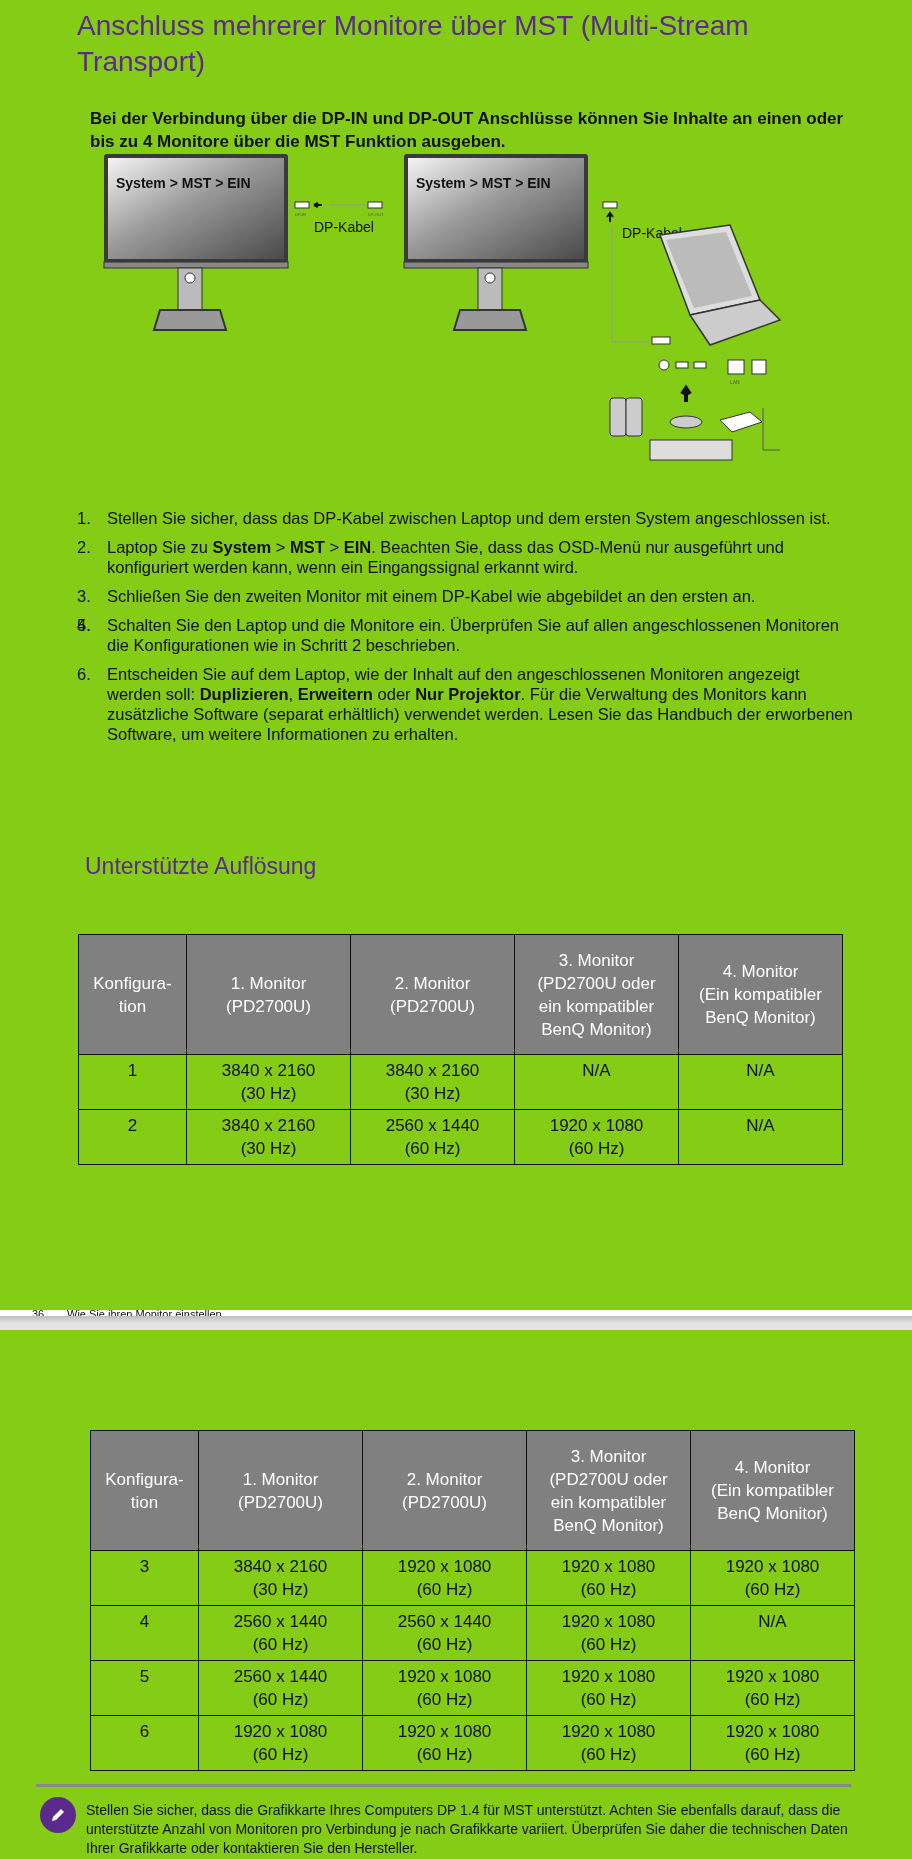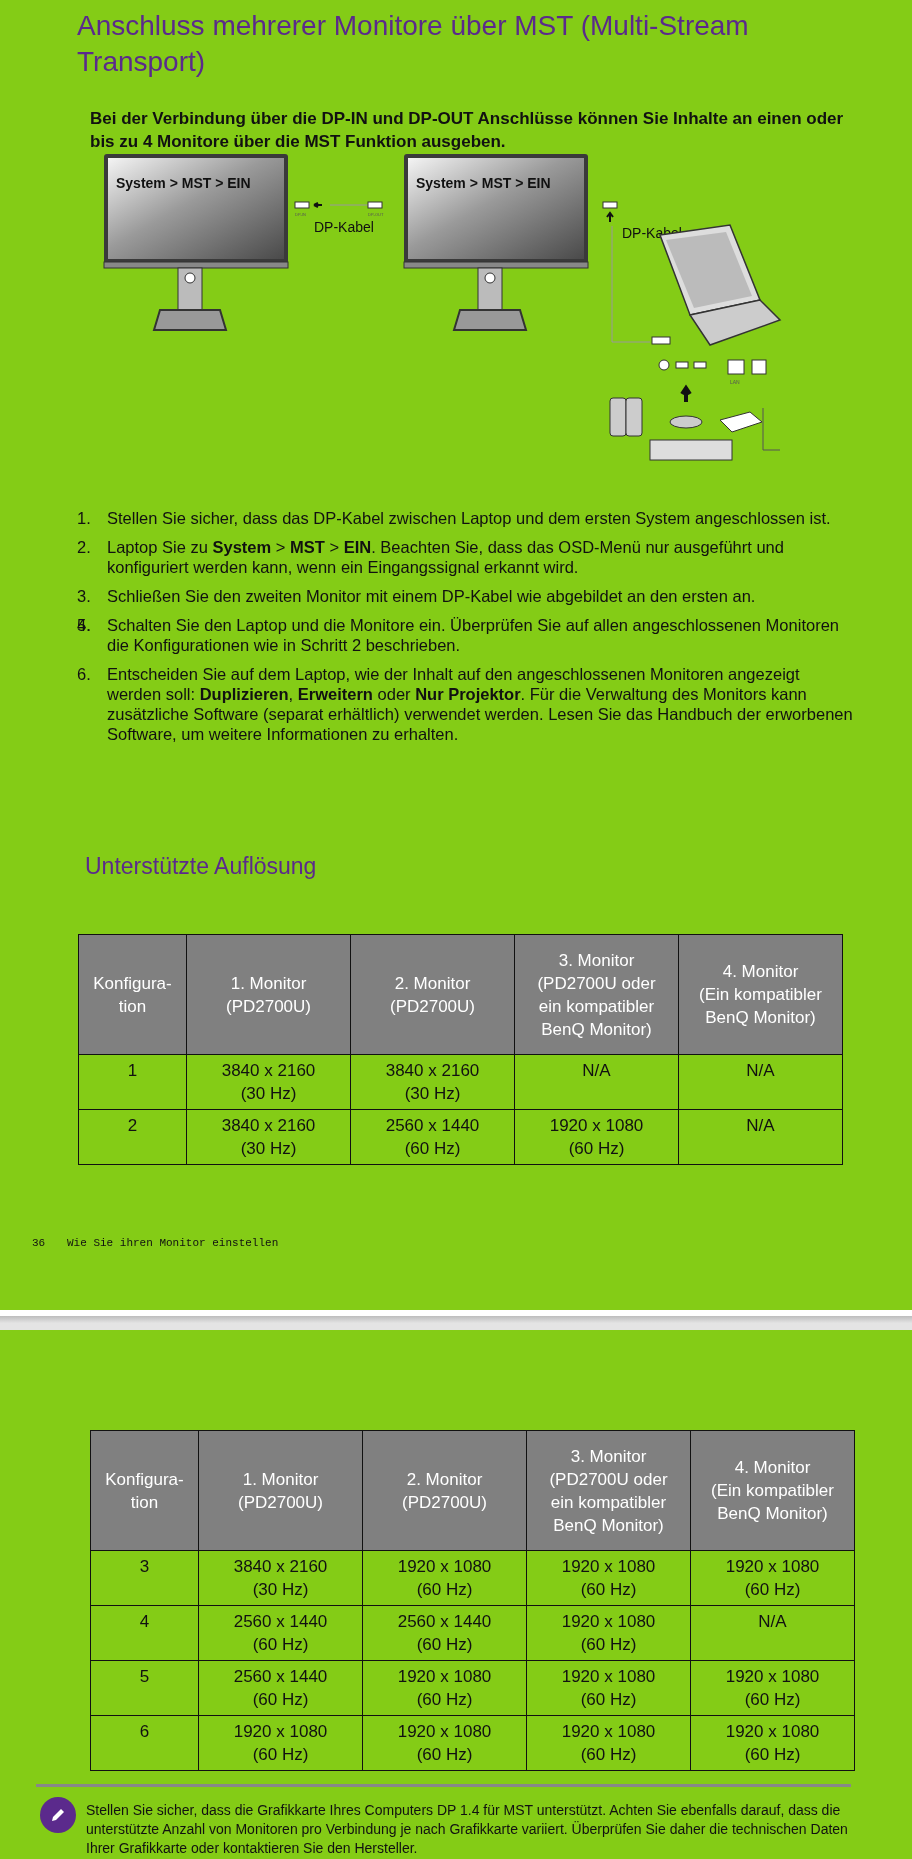--- a/index.html
+++ b/index.html
@@ -22,21 +22,21 @@
   h2 { position: absolute; left: 77px; top: 843px; margin: 8px; font-weight: normal; font-size: 23px; line-height: 30px; color: #5b2a8c; }
   .res-intro { position: absolute; left: 77px; top: 839px; width: 780px; margin: 0; font-size: 17px; line-height: 23px; }
 
   table.res { position: absolute; border-collapse: collapse; font-size: 17px; line-height: 23px; }
   table.res th { background: #808080; color: #fff; font-weight: normal; border: 1px solid #111; padding: 4px 4px; text-align: center; vertical-align: middle; }
   table.res td { border: 1px solid #111; padding: 4px 4px 4px; text-align: center; vertical-align: top; height: 51px; box-sizing: border-box; }
   table.res tr.head th { height: 111px; }
   .t1 { left: 78px; top: 934px; }
   .t2 { left: 90px; top: 1430px; }
 
-  .footer { position: absolute; left: 32px; top: 1237px; font-size: 11px; color: #111; font-family: Liberation Mono, monospace; }
+  .footer { position: absolute; left: 32px; top: 1308px; font-size: 11px; color: #111; }
   .footer .pg { display: inline-block; width: 35px; }
 
   .note { position: absolute; left: 36px; top: 1784px; width: 815px; border-top: 3px solid #888; border-bottom: 3px solid #888; padding: 14px 0 5px 50px; box-sizing: border-box; font-size: 14px; line-height: 19px; }
   .note-icon { position: absolute; left: 4px; top: 10px; width: 36px; height: 36px; border-radius: 50%; background: #5b2a8c; display: flex; align-items: center; justify-content: center; }
 </style>
 </head>
 <body>
 
 <div class="page page1">
   <h1>Anschluss mehrerer Monitore über MST (Multi-Stream Transport)</h1>

